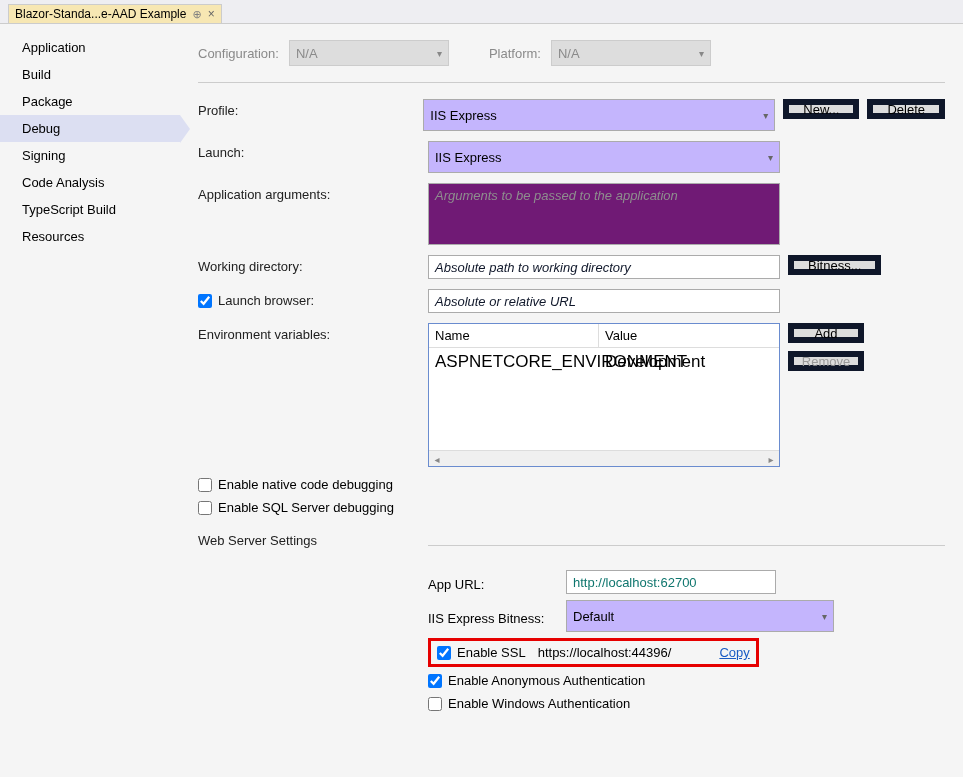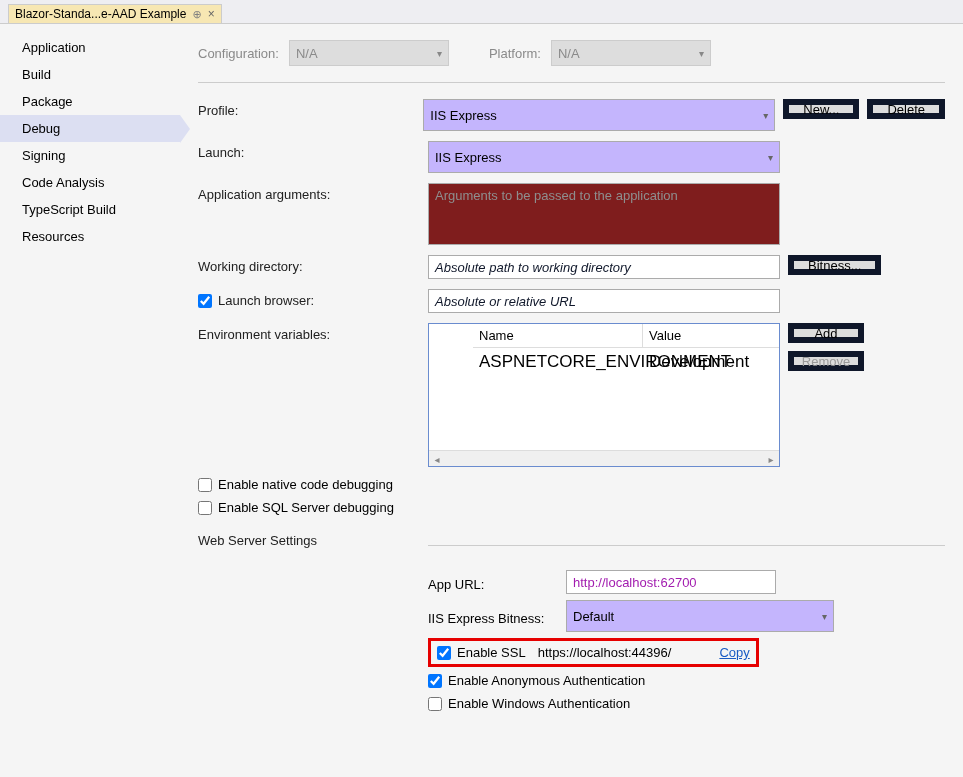--- a/index.html
+++ b/index.html
@@ -91,33 +91,33 @@
   .dropdown.small { width: 268px; }
   .dropdown .dd { position: absolute; right: 6px; font-size: 10px; color: #666; }
   .btn {
     background: #ddd; border: 6px solid #0f172a;
     height: 20px; padding: 0 14px; display: flex;
     align-items: center; justify-content: center; cursor: pointer;
     min-width: 70px;
   }
   .btn.disabled { color: #999; cursor: default; }
   .textarea {
-    background: #7f1d1d; border: 1px solid #ababab;
+    background: #701a75; border: 1px solid #ababab;
     width: 352px; height: 62px; padding: 4px 6px;
-    color: #8e8e8e; 
+    color: #8e8e8e; font-style: italic;
   }
   .input {
     background: #fff; border: 1px solid #ababab;
     height: 24px; width: 352px; padding: 0 6px;
     color: #0f172a; font-style: italic; display:flex; align-items:center;
   }
-  .input.normal { color:#a21caf; font-style:normal; }
+  .input.normal { color:#0f766e; font-style:normal; }
   .envtable {
     background: #fff; border: 1px solid #6a8ccf;
-    width: 352px; height: 144px; position: relative; padding-left: 44px;
+    width: 352px; height: 144px; position: relative;
   }
   .envtable .hdr { display:flex; border-bottom: 1px solid #ddd; }
   .envtable .hdr .col { padding: 4px 6px; background:#fff; }
   .envtable .hdr .col:first-child { width: 170px; border-right: 1px solid #ddd; }
   .envtable .row { display:flex; font-size:17px; }
   .envtable .row .cell { padding: 4px 6px; }
   .envtable .row .cell:first-child { width: 170px; }
   .envtable .scroll { position:absolute; bottom:0; left:0; right:0; height:16px; background:#f0f0f0; border-top:1px solid #ddd; }
   .envtable .scroll .lar, .envtable .scroll .rar { width:16px; height:16px; display:flex; align-items:center; justify-content:center; color:#888; font-size:10px; }
   .envtable .scroll .lar{float:left} .envtable .scroll .rar{float:right}

